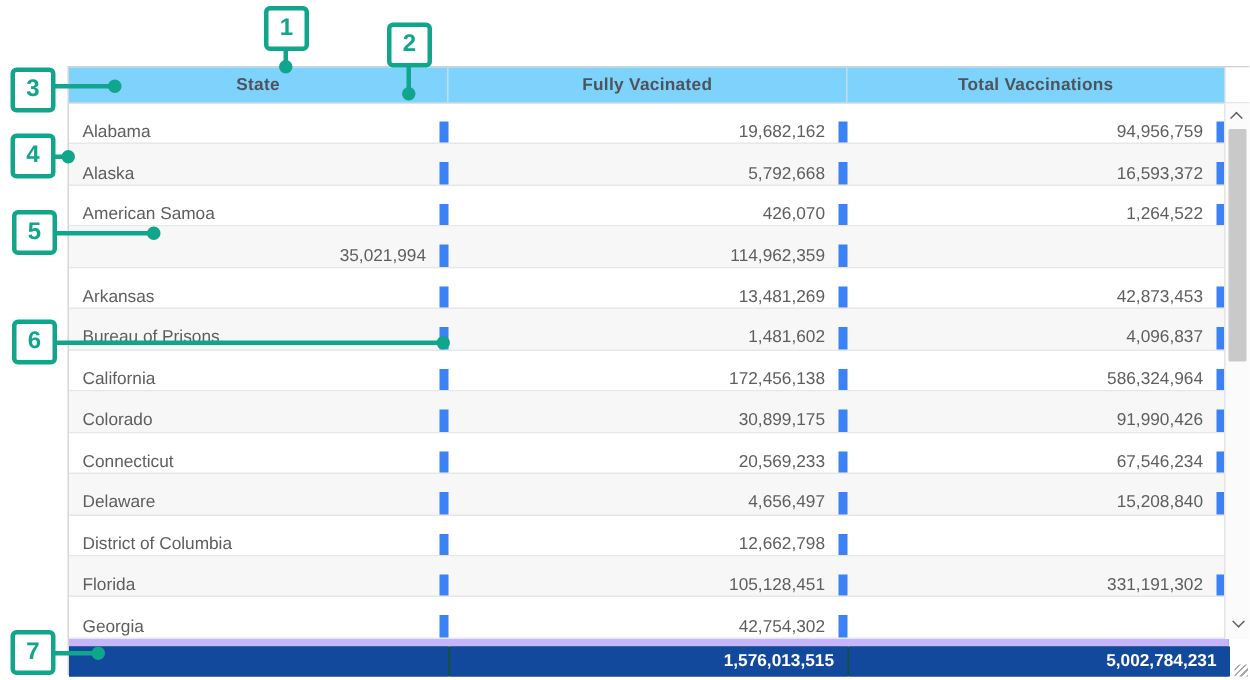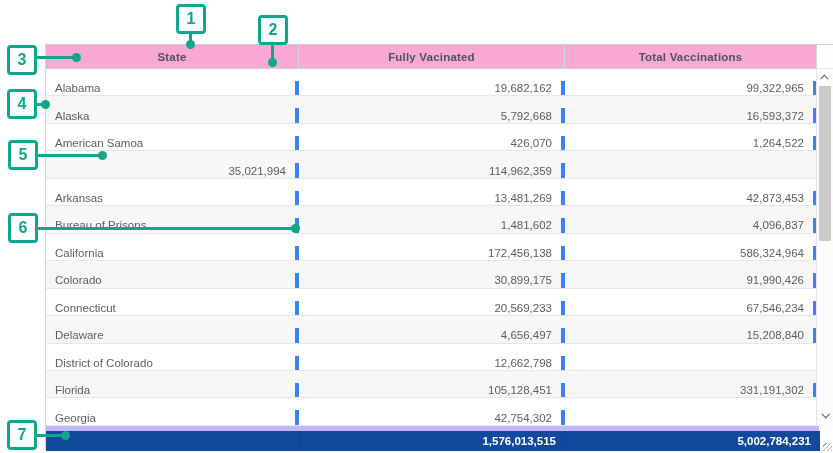--- a/index.html
+++ b/index.html
@@ -5,31 +5,31 @@
   * { margin:0; padding:0; box-sizing:border-box; }
   html,body { width:833px; height:453px; background:#ffffff;
               font-family:"Liberation Sans", sans-serif; overflow:hidden; }
   .page { position:relative; width:833px; height:453px; background:#fff; }
 
   
   .table-widget { position:absolute; left:45px; top:44px; width:788px; height:406px;
                   border-top:1px solid #cfcfcf; border-left:1px solid #d6d6d6; background:#fff; }
 
   .thead { display:grid; grid-template-columns:253px 266px 252px 17px; height:24px; }
-  .th { background:#f9a8d4; border-right:1px solid #c9d9e8; border-bottom:1px solid #c4d4e4;
+  .th { background:#7dd3fc; border-right:1px solid #c9d9e8; border-bottom:1px solid #c4d4e4;
         display:flex; align-items:center; justify-content:center;
         font-size:11.5px; font-weight:700; color:#4d545b; letter-spacing:.2px; }
   .th-spacer { background:#ffffff; border-bottom:1px solid #e6e6e6; }
 
   .tbody { position:relative; width:771px; height:357px; overflow:hidden; }
   .tr { display:grid; grid-template-columns:253px 266px 252px; height:27.46px;
         background:#ffffff; border-bottom:1px solid #e7e7e7; }
   .tr.alt { background:#f7f7f7; }
   .td { display:flex; align-items:center; font-size:11.5px; color:#5e5e5e;
-        border-right:4px solid #3b82f6; padding:0 9px; overflow:hidden; white-space:nowrap;margin-top:12px; }
+        border-right:6px solid #3b82f6; padding:0 9px; overflow:hidden; white-space:nowrap;margin-top:12px; }
   .td.num { justify-content:flex-end; }
 
   
   .vscroll { position:absolute; right:0; top:24px; width:17px; height:357px;
              background:#fbfbfb; border-left:1px solid #e4e4e4; }
   .scroll-btn { position:absolute; left:0; width:16px; height:14px; display:flex;
                 align-items:center; justify-content:center; }
   .scroll-btn.up { top:2px; } .scroll-btn.down { bottom:4px; }
   .chev { width:6px; height:6px; border-left:1.5px solid #5f5f5f; border-top:1.5px solid #5f5f5f; }
   .chev.upc { transform:rotate(45deg) translateY(1px); }
@@ -93,21 +93,21 @@
       <div class="th">State</div>
       <div class="th">Fully Vacinated</div>
       <div class="th">Total Vaccinations</div>
       <div class="th-spacer"></div>
     </div>
 
     <div class="tbody">
       <div class="tr">
         <div class="td">Alabama</div>
         <div class="td num">19,682,162</div>
-        <div class="td num">99,322,965</div>
+        <div class="td num">94,956,759</div>
       </div>
       <div class="tr alt">
         <div class="td">Alaska</div>
         <div class="td num">5,792,668</div>
         <div class="td num">16,593,372</div>
       </div>
       <div class="tr">
         <div class="td">American Samoa</div>
         <div class="td num">426,070</div>
         <div class="td num">1,264,522</div>
@@ -140,21 +140,21 @@
         <div class="td">Connecticut</div>
         <div class="td num">20,569,233</div>
         <div class="td num">67,546,234</div>
       </div>
       <div class="tr alt">
         <div class="td">Delaware</div>
         <div class="td num">4,656,497</div>
         <div class="td num">15,208,840</div>
       </div>
       <div class="tr">
-        <div class="td">District of Colorado</div>
+        <div class="td">District of Columbia</div>
         <div class="td num">12,662,798</div>
       </div>
       <div class="tr alt">
         <div class="td">Florida</div>
         <div class="td num">105,128,451</div>
         <div class="td num">331,191,302</div>
       </div>
       <div class="tr">
         <div class="td">Georgia</div>
         <div class="td num">42,754,302</div>

